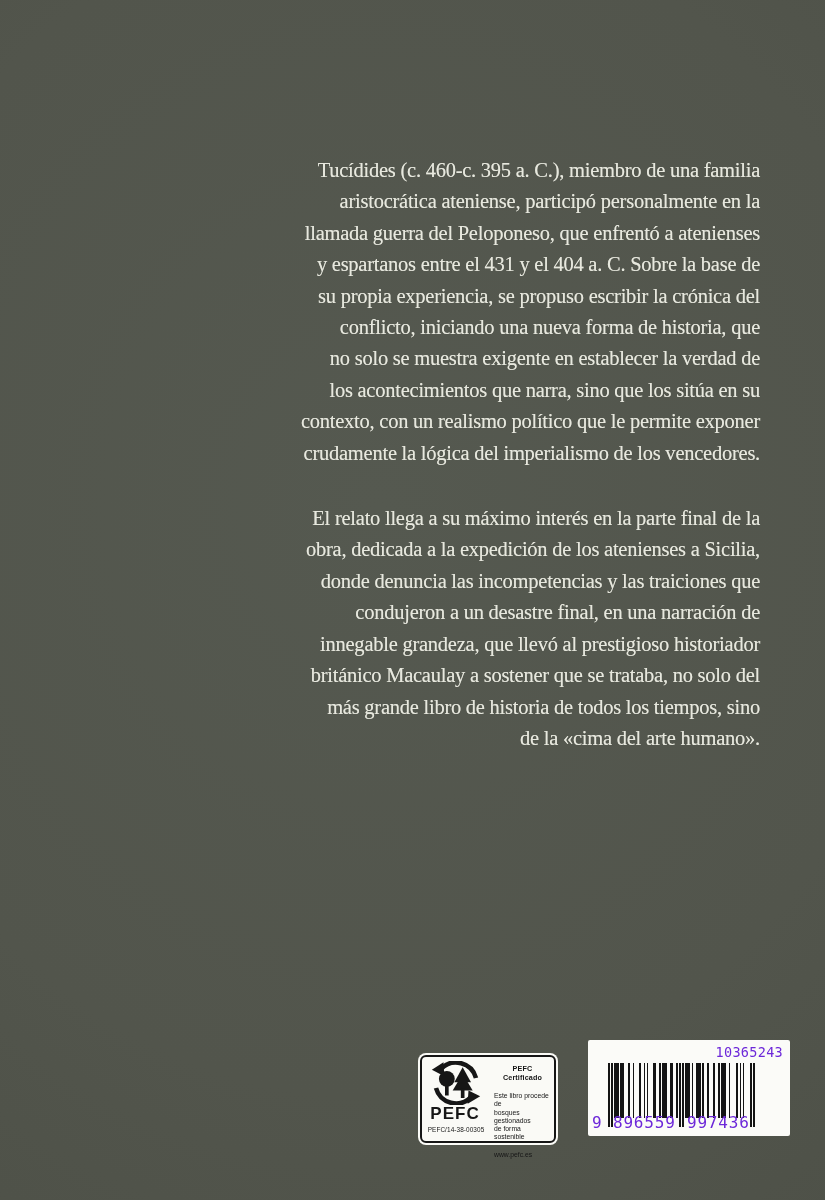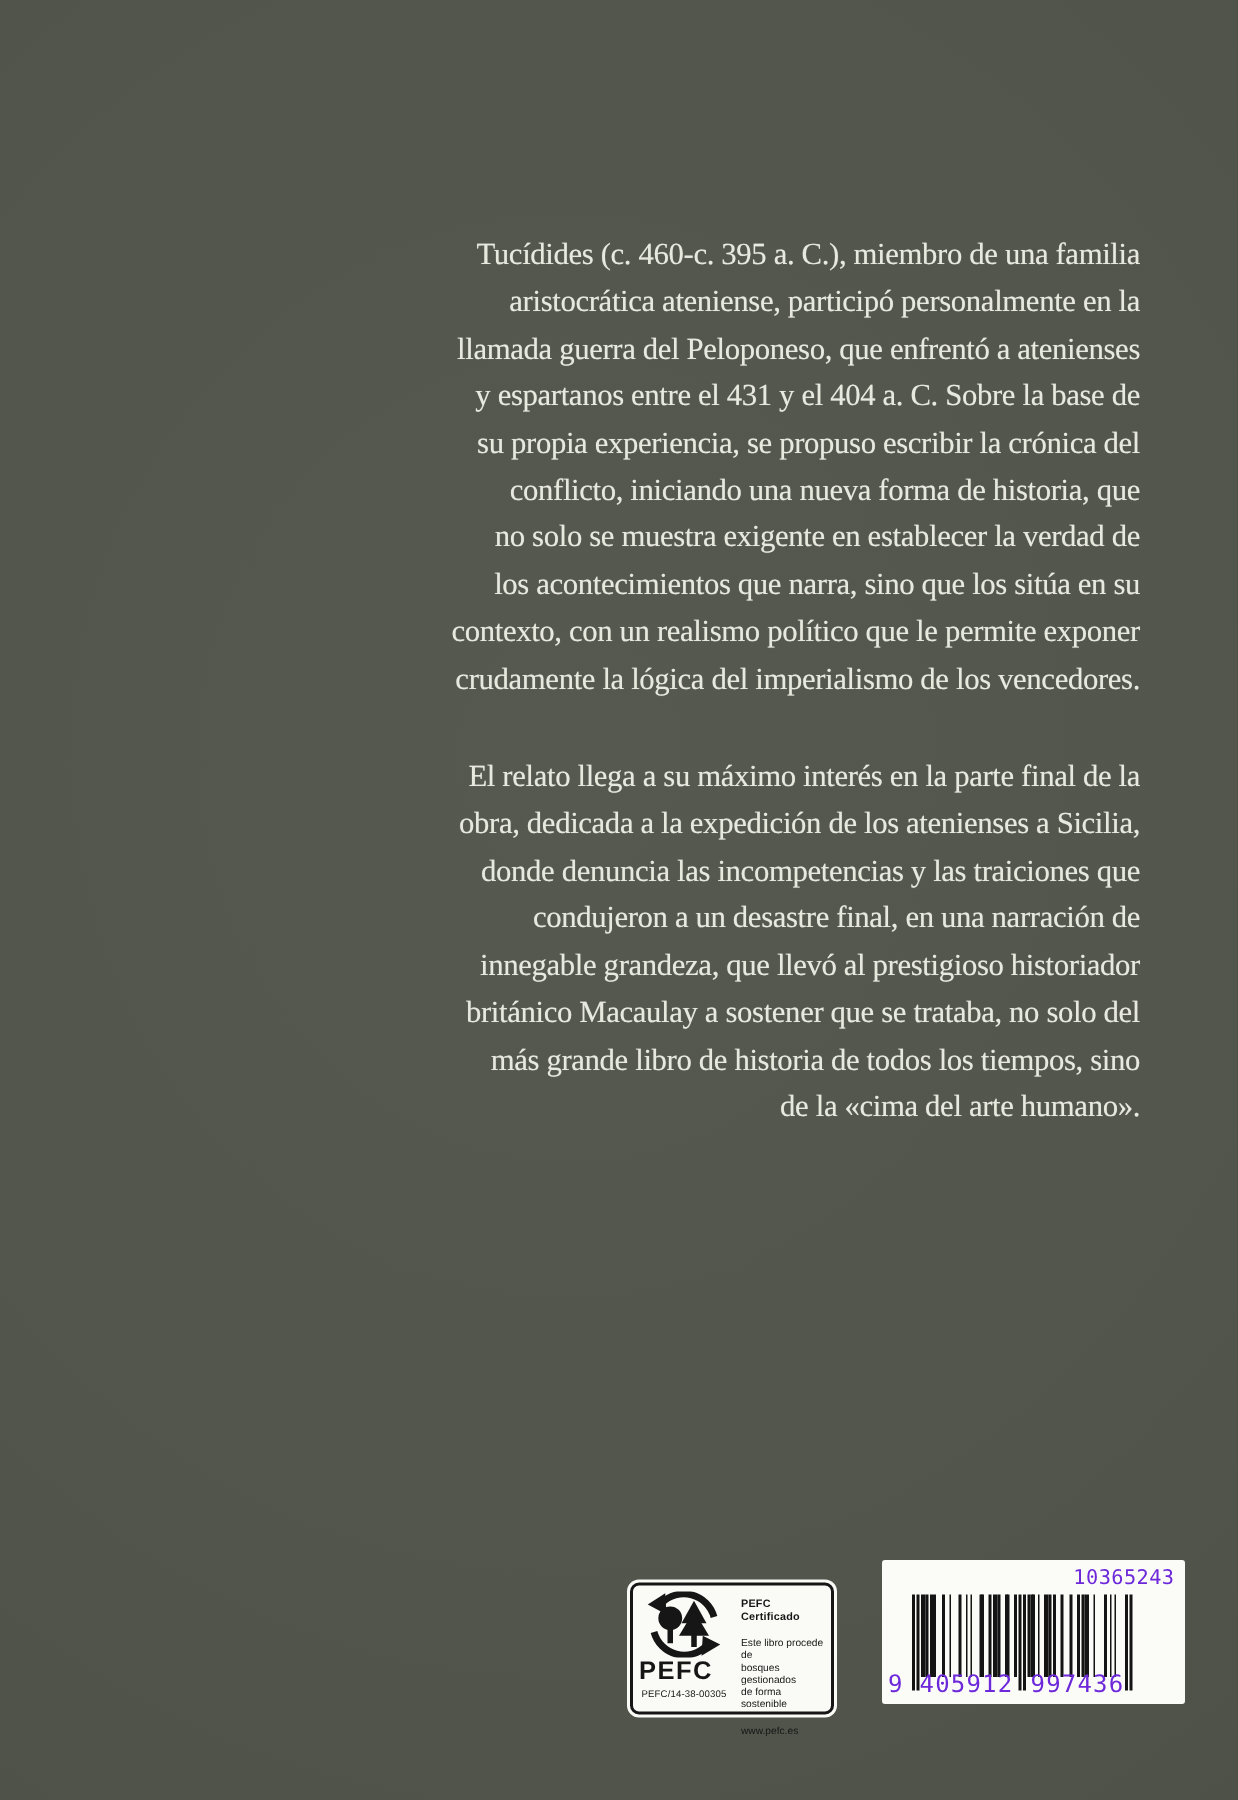--- a/index.html
+++ b/index.html
@@ -65,37 +65,37 @@
   .pefc-frame {
     position: absolute;
     inset: 2px;
     border: 2px solid #161616;
     border-radius: 6px;
   }
   .pefc-logo { position: absolute; left: 13px; top: 8px; }
   .pefc-word {
     position: absolute;
     left: 8px; top: 51px; width: 58px;
-    text-align: left;
+    text-align: center;
     font-size: 17px;
     font-weight: bold;
     letter-spacing: 1px;
   }
   .pefc-license {
     position: absolute;
     left: 3px; top: 73px; width: 70px;
     text-align: center;
     font-size: 6.4px;
     letter-spacing: 0.1px;
   }
   .pefc-right {
     position: absolute;
     left: 76px; top: 11px; right: 7px;
   }
-  .pefc-title { font-size: 7.2px; font-weight: bold; letter-spacing: 0.15px; }
+  .pefc-title { font-size: 7.2px; font-weight: bold; letter-spacing: 0.15px; text-align: center; }
   .pefc-desc  { margin-top: 10px; font-size: 6.8px; line-height: 8.3px; white-space: pre-line; }
   .pefc-site  { margin-top: 9px; font-size: 6.8px; }
 
   
   .barcode-box {
     position: absolute;
     left: 588px;
     top: 1040px;
     width: 202px;
     height: 96px;
@@ -226,17 +226,17 @@
         <i style="left: 114.51px; width: 1.73px; height: 55px;"></i>
         <i style="left: 116.05px; width: 1.73px; height: 55px;"></i>
         <i style="left: 120.69px; width: 1.73px; height: 55px;"></i>
         <i style="left: 128.43px; width: 1.73px; height: 55px;"></i>
         <i style="left: 131.53px; width: 1.73px; height: 55px;"></i>
         <i style="left: 134.62px; width: 1.73px; height: 55px;"></i>
         <i style="left: 142.36px; width: 1.73px; height: 64px;"></i>
         <i style="left: 145.45px; width: 1.73px; height: 64px;"></i>
       </div>
     <div class="bdigit bd-first">9</div>
-    <div class="bdigit bd-left">405912</div>
+    <div class="bdigit bd-left">896559</div>
     <div class="bdigit bd-right">997436</div>
   </div>
 
 </div>
 
 </body></html>

